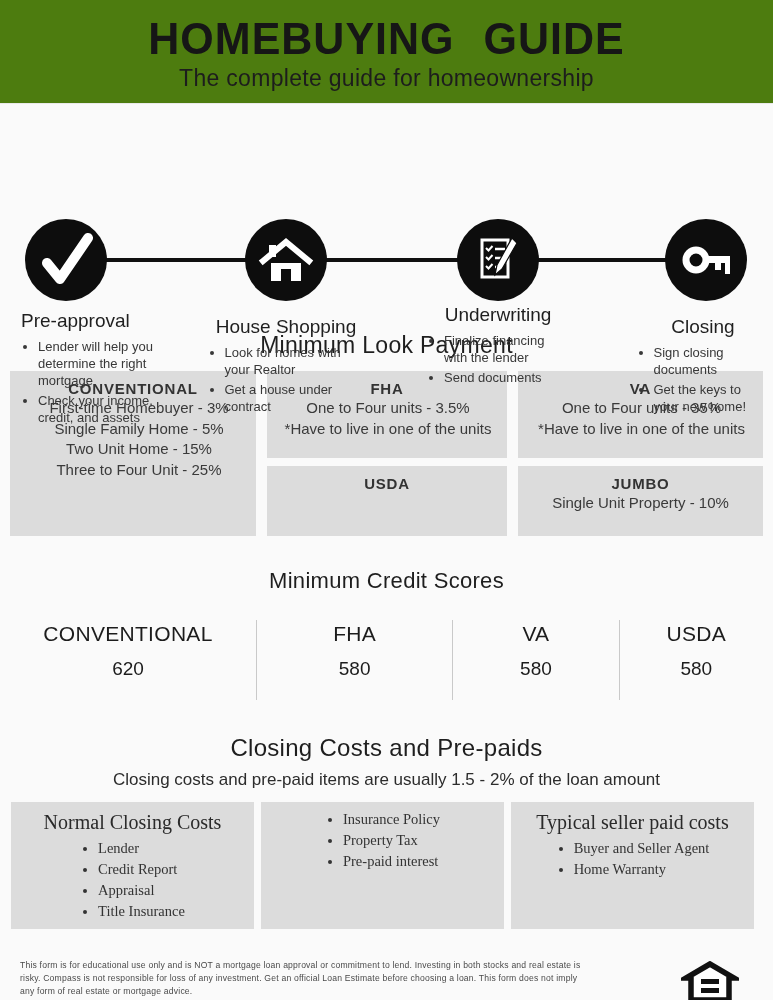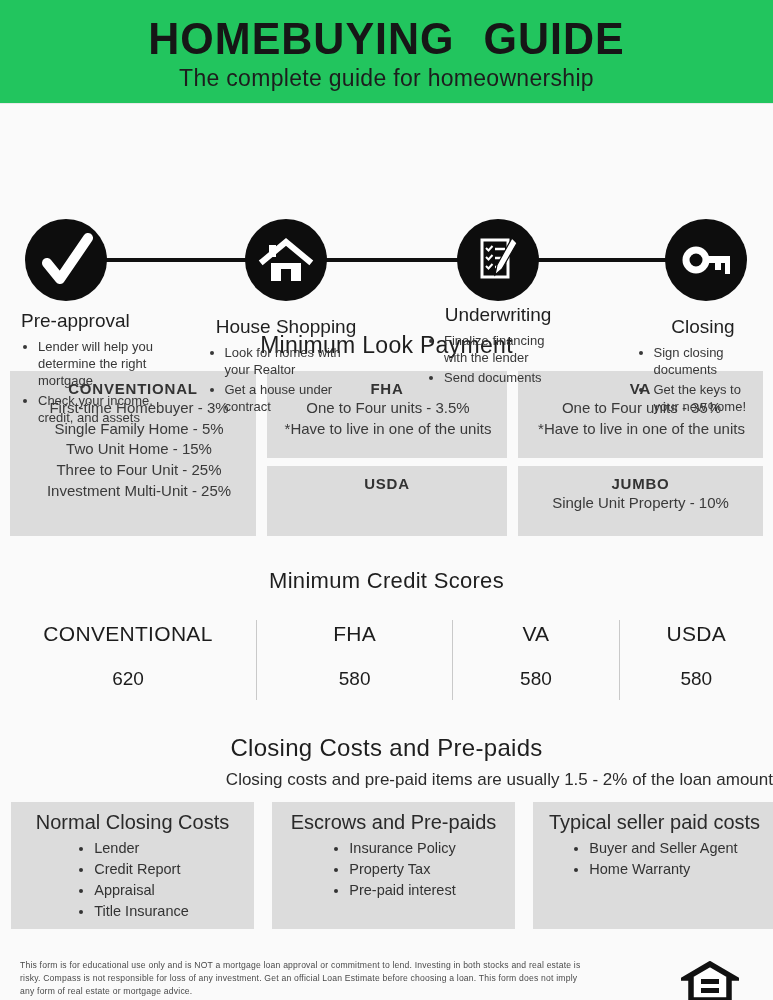--- a/index.html
+++ b/index.html
@@ -3,21 +3,21 @@
 <meta charset="utf-8">
 <style>
   html,body{margin:0;padding:0;background:#ffffff;}
   .page{
     position:relative;width:773px;height:1000px;overflow:hidden;
     background:#fafafa;color:#222;
     font-family:"Liberation Sans","DejaVu Sans",sans-serif;
   }
   
   .header{
-    height:103px;background:#22c55e;text-align:center;
+    height:103px;background:#4d7c0f;text-align:center;
     border-bottom:1px solid #e9e9e9;
   }
   .header h1{
     margin:0;padding-top:14px;font-size:43px;font-weight:bold;
     letter-spacing:1px;word-spacing:16px;color:#161616;
     transform:scaleY(1.04);
   }
   .header .subtitle{
     font-size:23px;color:#1d1d1d;margin-top:2px;letter-spacing:.3px;
   }
@@ -52,27 +52,27 @@
   .dp-conventional{grid-row:1 / span 2;}
   .dp-conventional .gline{padding-left:12px;}
   .dp-fha .gline,.dp-va .gline{padding-left:2px;}
   .dp-usda,.dp-jumbo{text-align:center;}
   
   .cs-title{margin-top:32px;font-size:22px;}
   .cs-row{display:flex;margin-top:26px;height:80px;}
   .cs-col{display:flex;flex-direction:column;align-items:center;justify-content:flex-start;}
   .cs-col.b{border-right:1px solid #c9c9c9;}
   .cs-label{font-size:21px;color:#1c1c1c;letter-spacing:.3px;margin-top:2px;}
-  .cs-score{font-size:19px;color:#1c1c1c;margin-top:22px;}
+  .cs-score{font-size:19px;color:#1c1c1c;margin-top:12px;}
   
   .cc-title{margin-top:34px;font-size:24px;}
-  .cc-sub{text-align:right;font-size:17px;color:#2c2c2c;margin-top:8px;}
+  .cc-sub{text-align:center;font-size:17px;color:#2c2c2c;margin-top:8px;}
   .cc-grid{
     margin:12px 11px 0 11px;display:grid;
-    grid-template-columns:243px 243px 243px;gap:0 18px;
+    grid-template-columns:243px 243px 243px;gap:0 7px;font-family:Liberation Serif, serif;
   }
   .cc-box{background:#dcdcdc;padding:7px 8px;min-height:106px;}
   .cc-box .cc-box-title{font-size:20px;color:#2a2a2a;text-align:center;margin:2px 0 4px 0;}
   .cc-box ul{margin:0;padding-left:0;list-style-position:outside;text-align:left;
     display:inline-block;font-size:14.5px;color:#333;line-height:1.45;}
   .cc-box .ulwrap{text-align:center;}
   .cc-box ul{padding-left:18px;}
   
   .footer{display:flex;justify-content:space-between;align-items:flex-start;
     margin:30px 20px 0 20px;}
@@ -162,21 +162,20 @@
   </div>
 
   <div class="sec-title">Minimum Look Payment</div>
   <div class="dp-grid">
     <div class="gbox dp-conventional">
       <div class="gbox-title">CONVENTIONAL</div>
       <div class="gline">First-time Homebuyer - 3%</div>
       <div class="gline">Single Family Home - 5%</div>
       <div class="gline">Two Unit Home - 15%</div>
       <div class="gline">Three to Four Unit - 25%</div>
-      <div class="gline">Investment Multi-Unit - 25%</div>
     </div>
     <div class="gbox dp-fha">
       <div class="gbox-title">FHA</div>
       <div class="gline">One to Four units - 3.5%</div>
       <div class="gline">*Have to live in one of the units</div>
     </div>
     <div class="gbox dp-va">
       <div class="gbox-title">VA</div>
       <div class="gline">One to Four units - 35%</div>
       <div class="gline">*Have to live in one of the units</div>
@@ -216,21 +215,20 @@
     <div class="cc-box">
       <div class="cc-box-title">Normal Closing Costs</div>
       <div class="ulwrap"><ul>
         <li>Lender</li>
         <li>Credit Report</li>
         <li>Appraisal</li>
         <li>Title Insurance</li>
       </ul></div>
     </div>
     <div class="cc-box">
-      <div class="cc-box-title">Escrows and Pre-paids</div>
       <div class="ulwrap"><ul>
         <li>Insurance Policy</li>
         <li>Property Tax</li>
         <li>Pre-paid interest</li>
       </ul></div>
     </div>
     <div class="cc-box">
       <div class="cc-box-title">Typical seller paid costs</div>
       <div class="ulwrap"><ul>
         <li>Buyer and Seller Agent</li>

